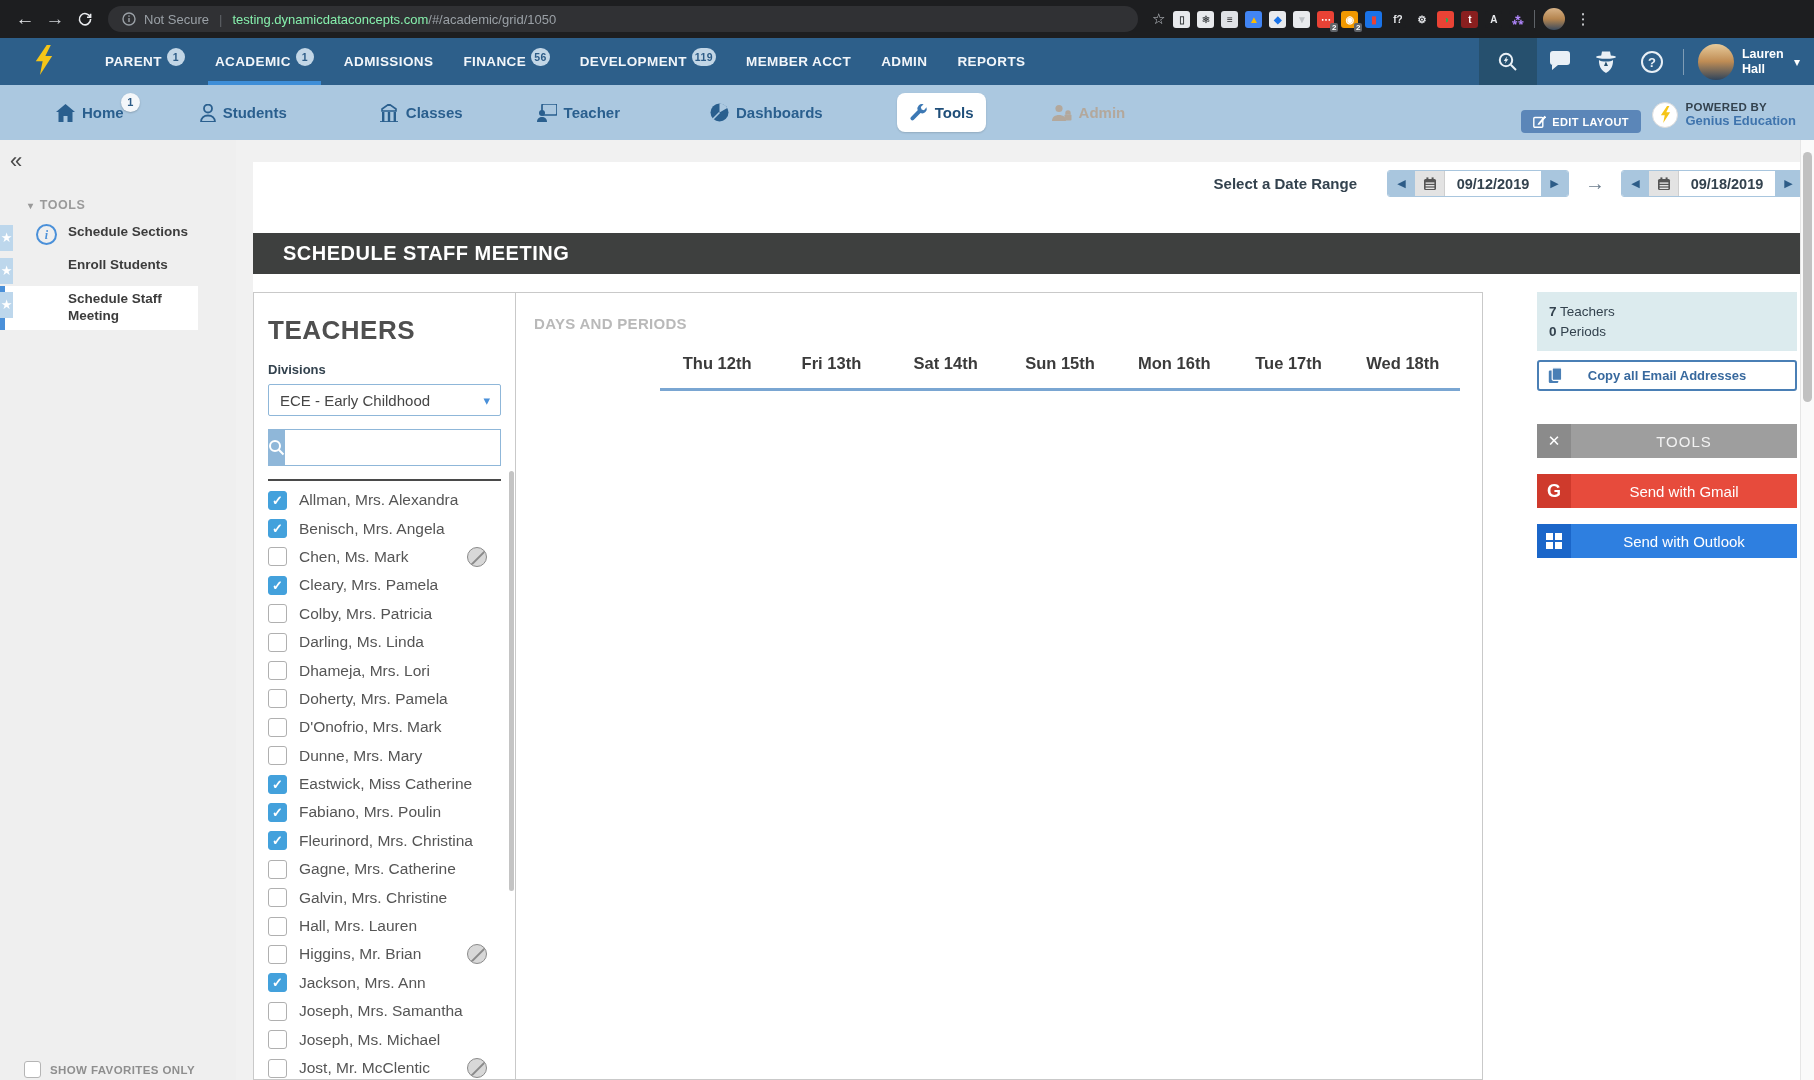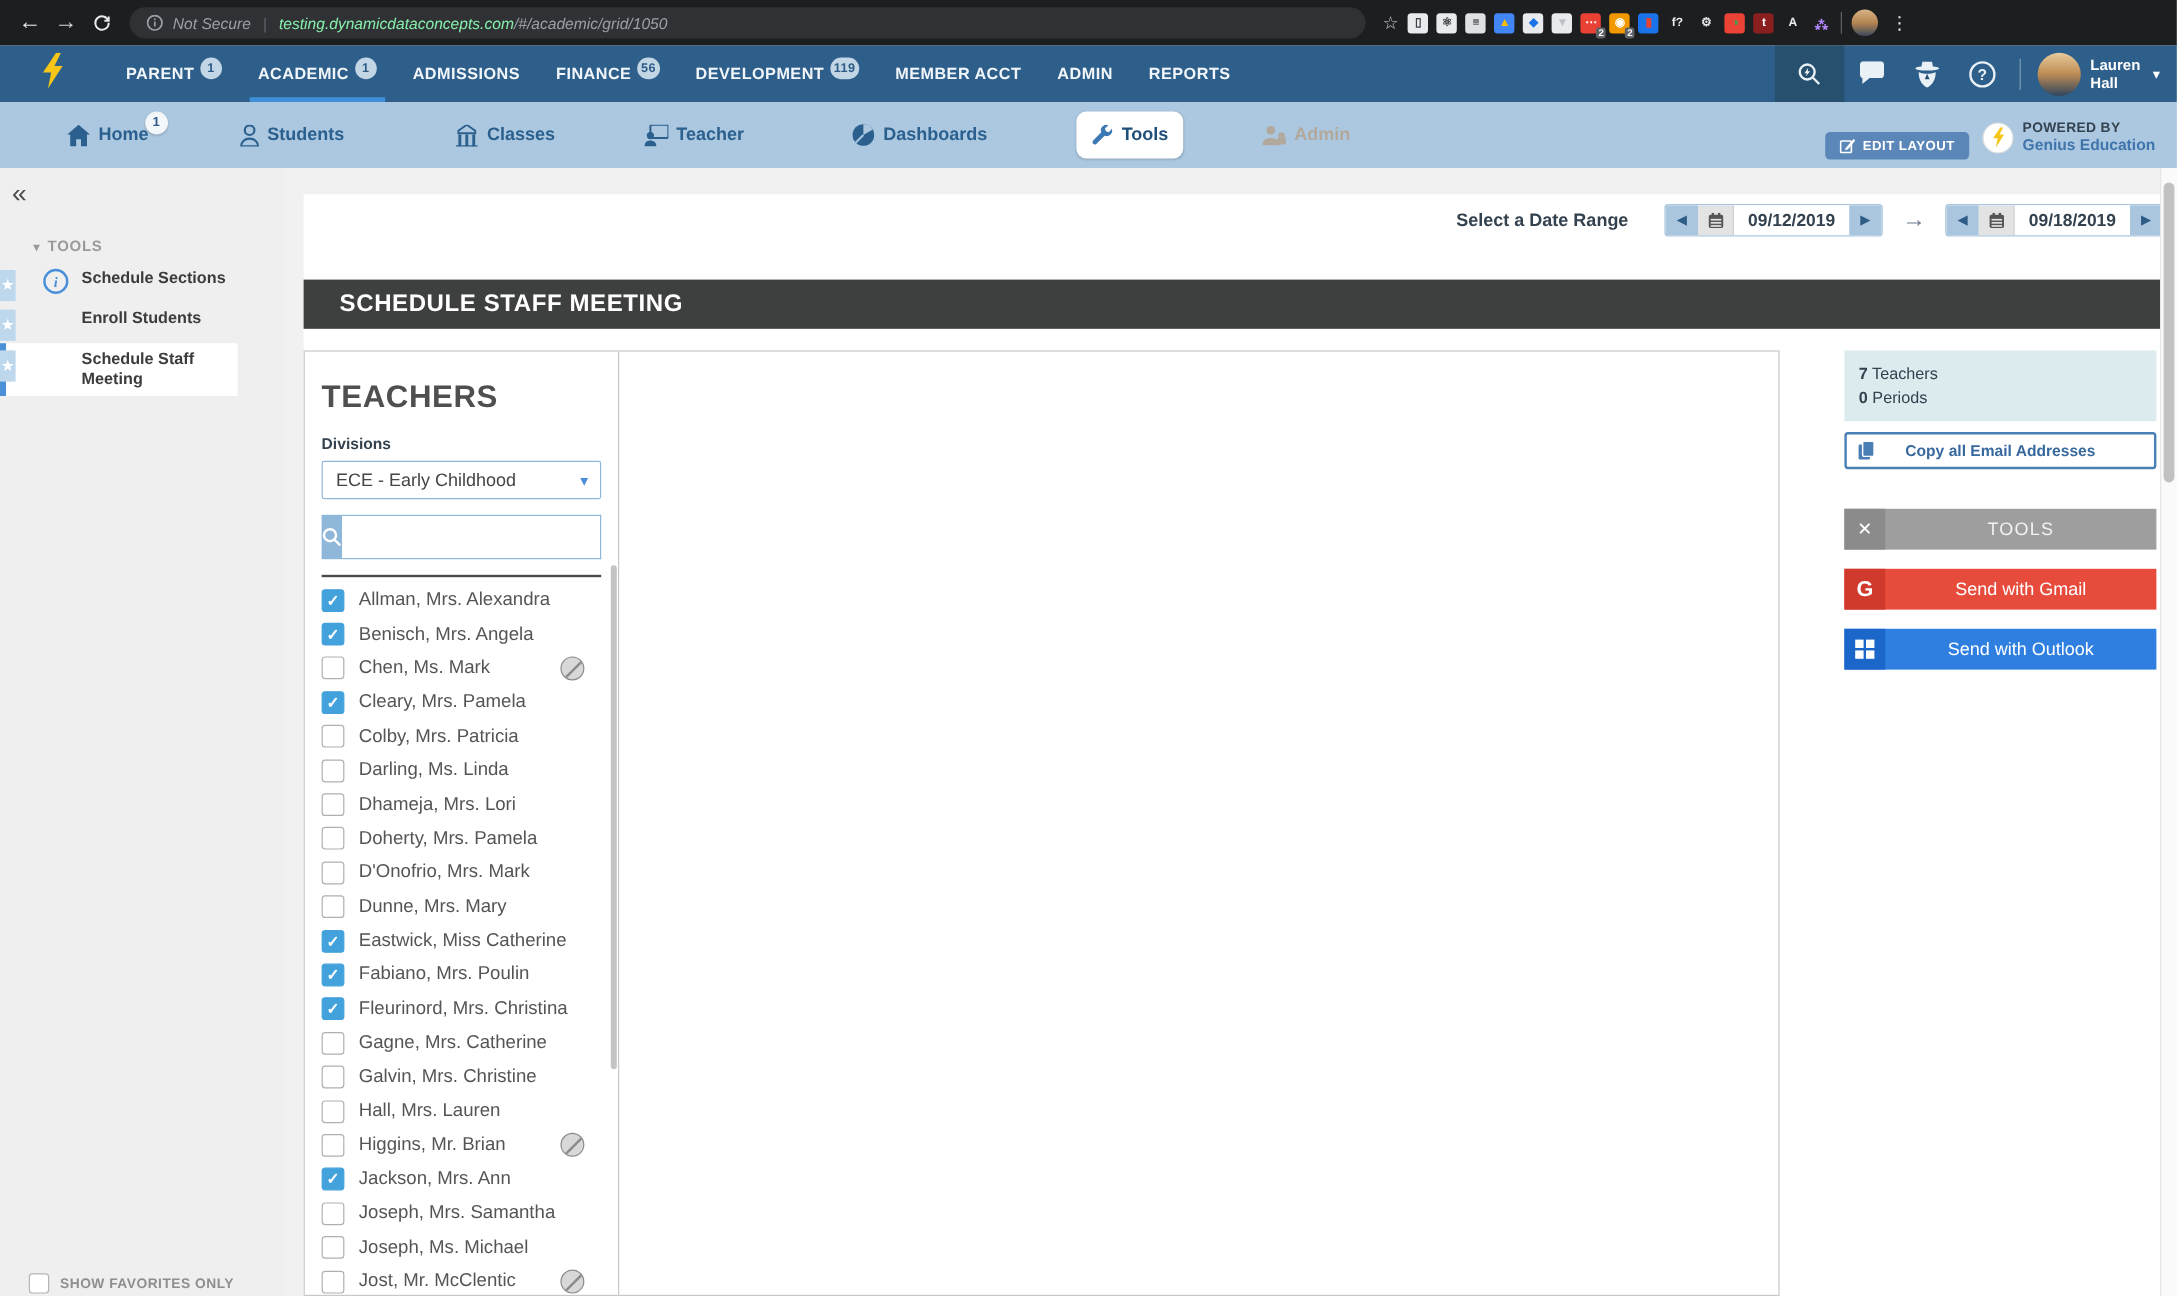--- a/index.html
+++ b/index.html
@@ -3,21 +3,21 @@
 <meta charset="utf-8">
 <style>
   * { margin:0; padding:0; box-sizing:border-box; }
   html,body { width:1814px; height:1080px; overflow:hidden; font-family:"Liberation Sans",sans-serif; background:#f1f1f1; }
 
   
   .browser-bar { position:absolute; top:0; left:0; width:1814px; height:38px; background:#1d1e20; display:flex; align-items:center; padding:0 10px; }
   .nav-arrow { color:#e8eaed; font-size:19px; width:30px; text-align:center; cursor:pointer; }
   .nav-arrow.fwd { color:#cfd2d6; }
   .reload-ic { width:30px; display:flex; justify-content:center; }
-  .omnibox { height:26px; flex:0 0 1030px; margin-left:8px; background:#303134; border-radius:13px; display:flex; align-items:center; padding:0 14px; color:#9aa0a6; font-size:13px;font-style:italic; }
+  .omnibox { height:26px; flex:0 0 1030px; margin-left:8px; background:#303134; border-radius:13px; display:flex; align-items:center; padding:0 14px; color:#9aa0a6; font-size:13px; }
   .omni-sep { margin:0 10px; color:#5f6368; }
   .omni-domain { color:#86efac; }
   .omni-path { color:#9aa0a6; }
   .bm-star { color:#c7cbd1; font-size:15px; margin:0 8px 0 14px; }
   .ext-row { display:flex; align-items:center; gap:7px; }
   .ext-ic { position:relative; width:17px; height:17px; border-radius:3px; display:flex; align-items:center; justify-content:center; font-size:10px; font-weight:bold; color:#fff; }
   .ext-badge { position:absolute; right:-4px; bottom:-4px; background:#5f6368; color:#fff; font-size:8px; padding:0 2px; border-radius:2px; }
   .chrome-div { width:1px; height:18px; background:#5f6368; margin:0 8px; }
   .chrome-avatar { width:22px; height:22px; border-radius:50%; background:linear-gradient(180deg,#d7b287 0%,#b5854f 50%,#3a4a5e 100%); }
   .kebab { color:#e8eaed; font-size:15px; margin-left:10px; letter-spacing:0; }
@@ -499,20 +499,32 @@
             </div>
             <div class="t-row">
               <span class="cbox"></span>
               <span class="t-name">Jost, Mr. McClentic</span>
               <span class="blocked"></span>
             </div>
           </div>
         <div class="t-scroll"></div>
       </div>
 
+      <div class="days-panel">
+        <div class="dp-label">DAYS AND PERIODS</div>
+        <div class="dp-days" id="days-row">
+            <span class="dp-day">Thu 12th</span>
+            <span class="dp-day">Fri 13th</span>
+            <span class="dp-day">Sat 14th</span>
+            <span class="dp-day">Sun 15th</span>
+            <span class="dp-day">Mon 16th</span>
+            <span class="dp-day">Tue 17th</span>
+            <span class="dp-day">Wed 18th</span>
+          </div>
+      </div>
     </div>
 
     <div class="rightcol">
       <div class="summary">
         <div><b>7</b> <span>Teachers</span></div>
         <div><b>0</b> <span>Periods</span></div>
       </div>
       <div class="copy-btn">
         <svg width="15" height="17" viewBox="0 0 15 17">
             <rect x="0.8" y="3.5" width="9.5" height="12.5" rx="1.2" fill="#4a7fb5"></rect>

